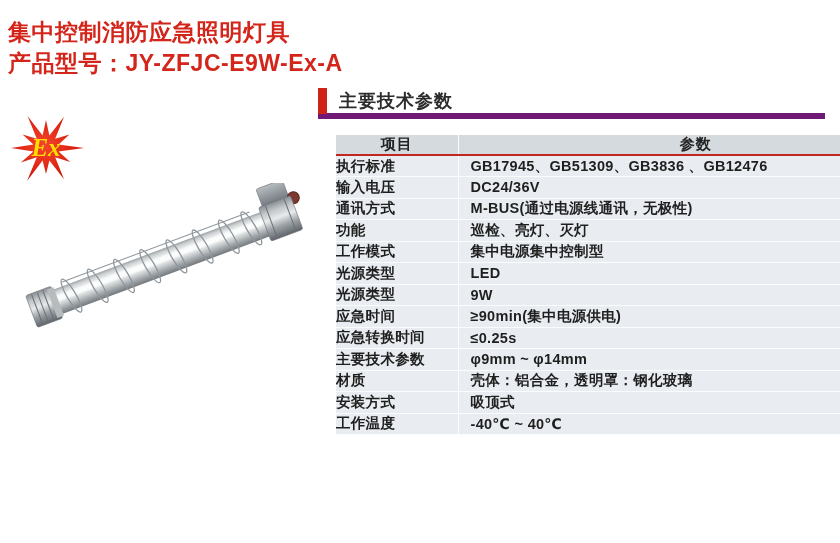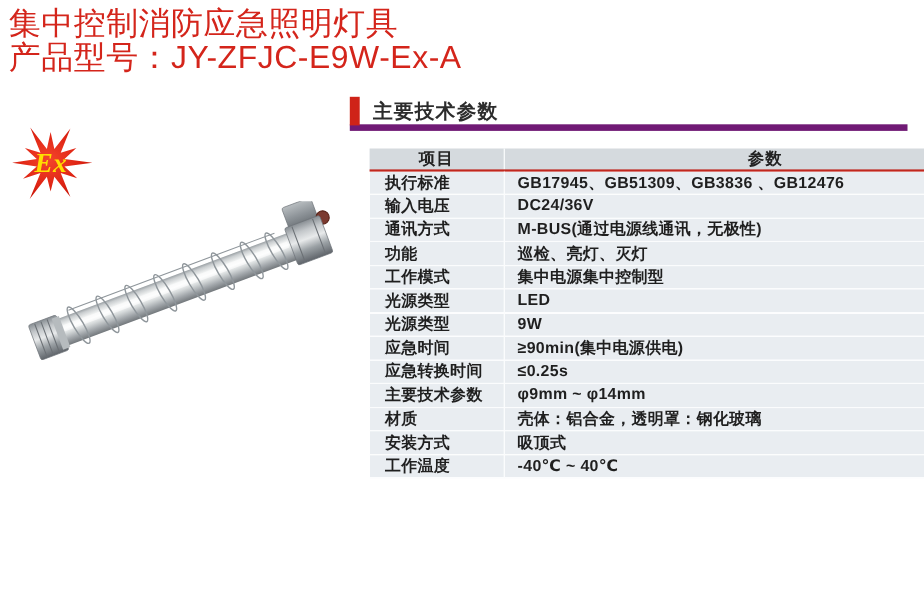--- a/index.html
+++ b/index.html
@@ -5,22 +5,22 @@
   * { margin:0; padding:0; box-sizing:border-box; }
   html,body { background:#ffffff; }
   .page {
     position:relative; width:840px; height:543px; background:#ffffff;
     overflow:hidden;
     font-family:"Liberation Sans","DejaVu Sans",sans-serif;
   }
 
   
   .titles {
-    position:absolute; left:8px; top:7px;
-    color:#d4251b; font-weight:normal; font-size:29px; line-height:31px;
+    position:absolute; left:8px; top:17px;
+    color:#d4251b; font-weight:bold; font-size:23px; line-height:31px;
     letter-spacing:0.5px; white-space:nowrap;
   }
 
   
   .ex-badge { position:absolute; left:4px; top:106px; width:84px; height:84px; }
 
   
   .photo { position:absolute; left:0px; top:183px; width:332px; height:165px; }
 
   
@@ -37,21 +37,21 @@
   table.spec th {
     background:#d5dade; height:20px; font-size:15px; font-weight:bold;
     color:#222; text-align:center; border-bottom:2px solid #c1271e; letter-spacing:1px;
   }
   table.spec th.c1 { width:122px; border-right:1px solid #fbfcfd; }
   table.spec td {
     background:#e9edf1; height:21.5px; border-bottom:1px solid #fbfcfd;
     font-size:14.5px; font-weight:bold; color:#1f1f1f; vertical-align:middle;
     white-space:nowrap; overflow:hidden; letter-spacing:0.3px;
   }
-  table.spec td.c1 { border-right:1px solid #fbfcfd; padding-left:14px; }
+  table.spec td.c1 { border-right:1px solid #fbfcfd; }
   table.spec td.c2 { padding-left:12px; }
 </style>
 </head>
 <body>
 
 <div class="page">
 
   <div class="titles">
     <div>集中控制消防应急照明灯具</div>
     <div>产品型号：JY-ZFJC-E9W-Ex-A</div>

